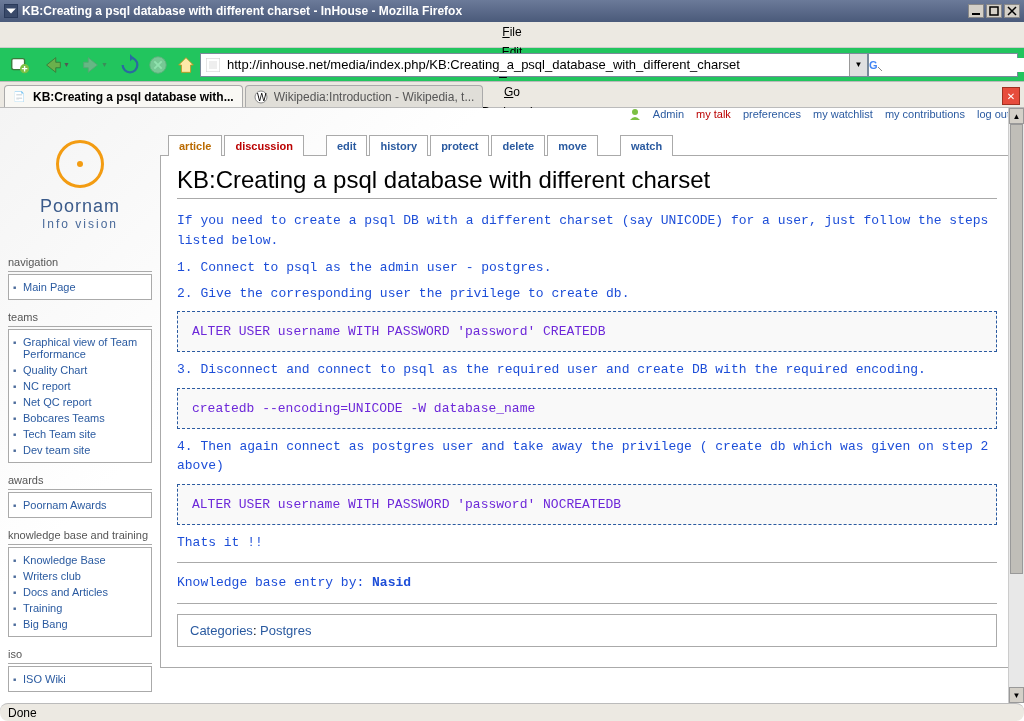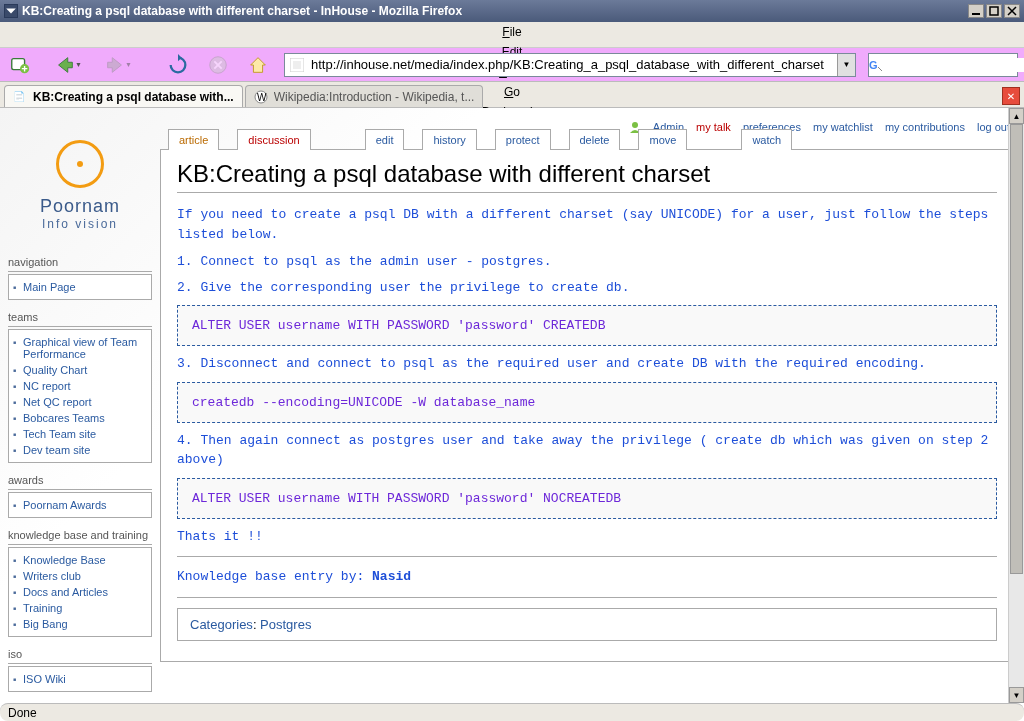--- a/index.html
+++ b/index.html
@@ -14,21 +14,21 @@
 
 
 .menubar { height: 26px; background: #ece9e2; border-bottom: 1px solid #ccc; display: flex; align-items: center; padding: 0 6px; flex-direction: column; }
 .menubar .menu { padding: 3px 8px; cursor: pointer; }
 .menubar .menu u { text-decoration: underline; }
 .menubar .spacer { flex: 1; }
 .menubar .throbber { display:flex; gap:2px; margin-right:4px;}
 .menubar .throb-icon { width:14px; height:14px; border-radius:50%; }
 
 
-.toolbar { height: 34px; background: #f0abfc; border-bottom: 1px solid #bbb; display: flex; align-items: center; padding: 0 6px; gap: 12px; }
+.toolbar { height: 34px; background: #22c55e; border-bottom: 1px solid #bbb; display: flex; align-items: center; padding: 0 6px; gap: 0; }
 .tb-btn { width: 28px; height: 28px; display: flex; align-items: center; justify-content: center; cursor: pointer; border-radius: 3px; position: relative; }
 .tb-btn.dd { width: 38px; }
 .tb-btn .dd-arrow { position: absolute; right: 2px; font-size: 7px; color: #555; }
 .tb-sep { width: 6px; }
 .url-bar { flex: 1; height: 24px; background: #fff; border: 1px solid #7a8a9a; display: flex; align-items: center; }
 .url-bar .favicon { width: 16px; height: 16px; margin: 0 4px; display:flex;align-items:center;justify-content:center; }
 .url-bar input { flex: 1; border: none; outline: none; font-size: 13px; padding: 0 2px; }
 .url-bar .dd-btn { width: 18px; height: 22px; background: #e0e0e0; border-left: 1px solid #999; display:flex;align-items:center;justify-content:center;font-size:8px; cursor:pointer; }
 .search-bar { width: 150px; height: 24px; background: #fff; border: 1px solid #7a8a9a; display: flex; align-items: center; }
 .search-bar .sicon { width: 18px; display:flex;align-items:center;justify-content:center; }
@@ -55,25 +55,25 @@
 .logo-box .logo-text { font-size: 18px; color: #3a5a8a; letter-spacing: 1px; }
 .logo-box .logo-sub { font-size: 12px; color: #4a6a9a; letter-spacing: 2px; }
 .nav-section .nav-title { color: #555; padding: 3px 0; border-bottom: 1px solid #aaa; margin-bottom: 2px; }
 .nav-section ul { list-style: none; border: 1px solid #aaa; background: #fff; padding: 4px 0; margin-bottom: 8px; }
 .nav-section li { padding: 2px 4px 2px 14px; position: relative; }
 .nav-section li::before { content: '■'; position: absolute; left: 4px; font-size: 5px; color: #4a6a9a; top: 5px; }
 .nav-section li a { color: #2a5aa0; text-decoration: none; cursor: pointer; }
 
 
 .main { flex: 1; position: relative; padding-top: 6px; }
-.user-links { position: absolute; top: 13px; right: 14px; font-size: 11px; display: flex; gap: 12px; align-items: center; }
+.user-links { position: absolute; top: 0; right: 14px; font-size: 11px; display: flex; gap: 12px; align-items: center; }
 .user-links a { color: #2a5aa0; text-decoration: none; cursor: pointer; }
 .user-links .mytalk { color: #ba0000; }
 .user-links .uicon { width:12px; height:12px; display:inline-block; }
-.page-tabs { display: flex; margin-top: 14px; margin-left: 8px; gap: 18px; font-size: 11px; }
+.page-tabs { display: flex; margin-top: 20px; margin-left: 8px; gap: 2px; font-size: 11px; font-weight: bold; }
 .ptab { border: 1px solid #aaa; border-bottom: none; background: #fff; padding: 4px 10px; border-radius: 0; cursor: pointer; position:relative; top:1px; }
 .ptab a { color: #2a5aa0; text-decoration: none; }
 .ptab.active { z-index: 2; }
 .ptab.active a { color: #ba6a00; }
 .ptab.disc a { color: #ba0000; }
 .tab-gap { width: 18px; }
 .wiki-body { background: #fff; border: 1px solid #aaa; margin-right: 10px; padding: 10px 16px 20px 16px; min-height: 500px; }
 .wiki-body h1 { font-size: 24px; font-weight: normal; border-bottom: 1px solid #aaa; padding-bottom: 4px; margin-bottom: 12px; }
 .wiki-body p { font-size: 13px; margin: 8px 0; line-height: 1.5; color: #1d4ed8; font-family: Liberation Mono, monospace; }
 .wiki-body .step { font-size: 13px; margin: 6px 0; }

